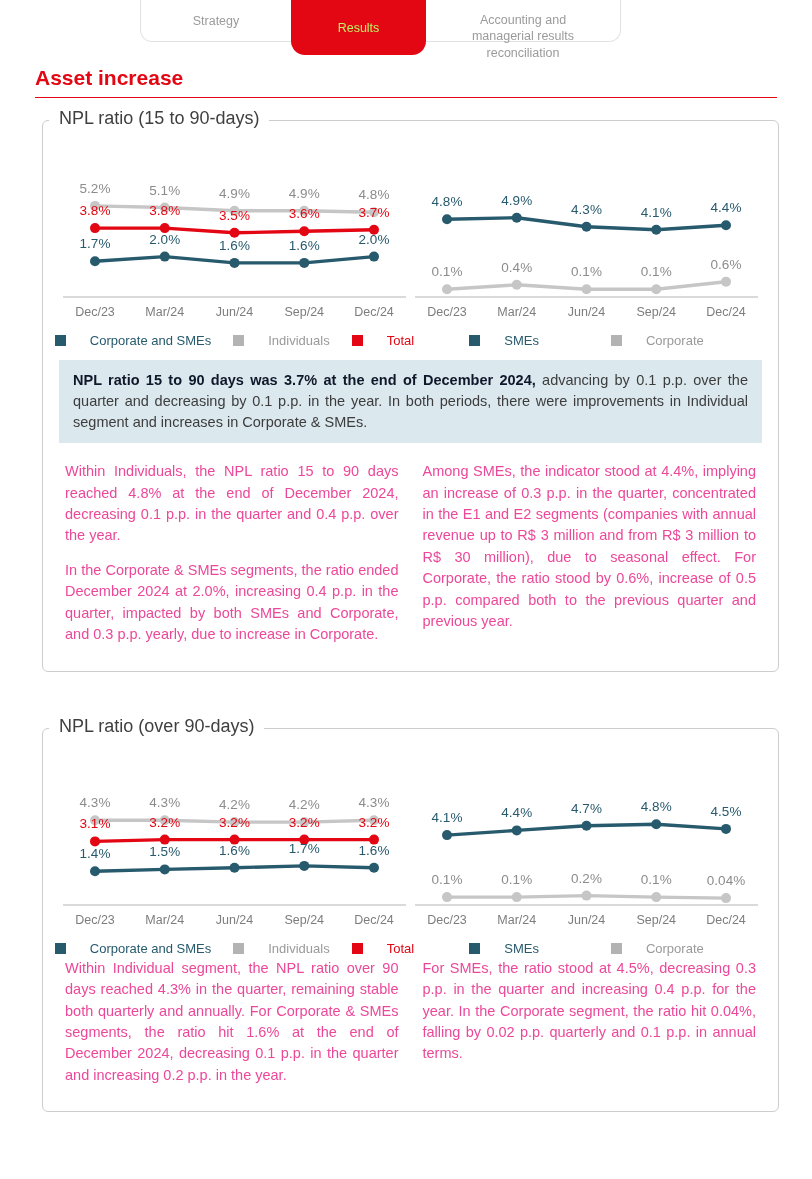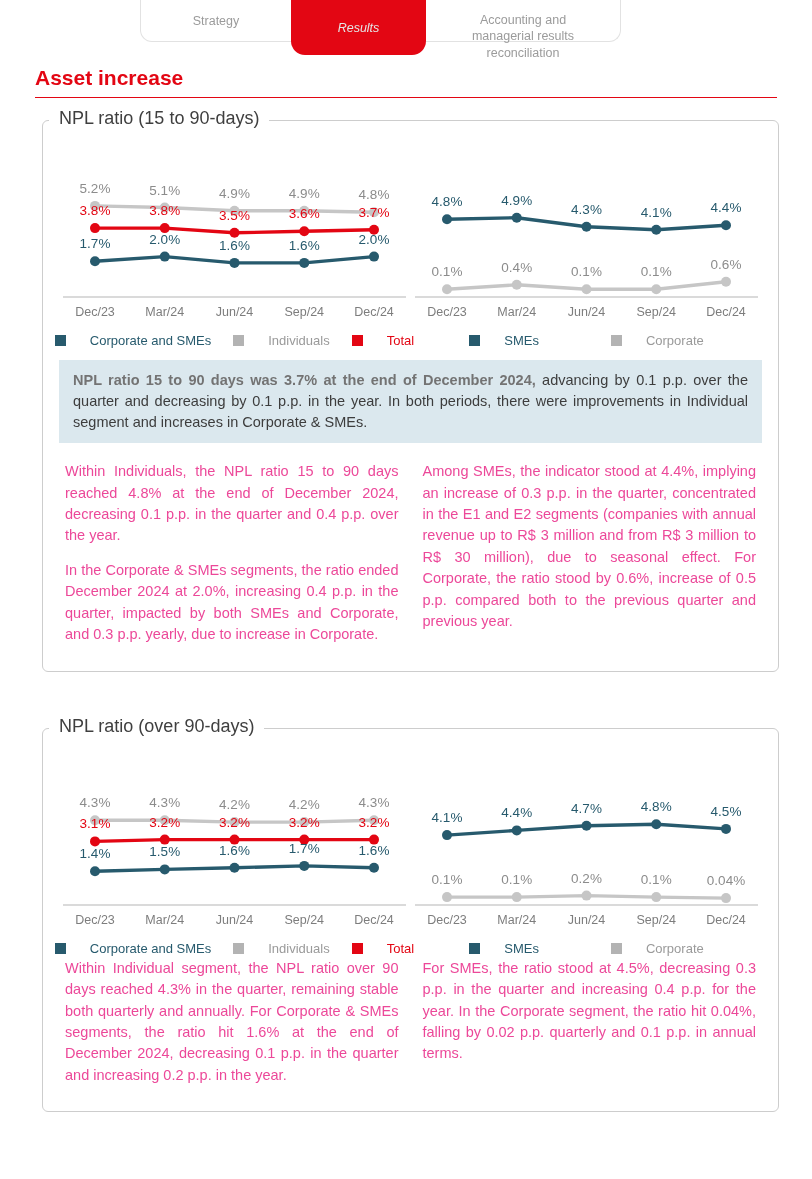--- a/index.html
+++ b/index.html
@@ -28,22 +28,22 @@
   .tab-plain{
     display:flex;align-items:center;justify-content:center;
     color:#9b9b9b;font-size:12.5px;cursor:pointer;
   }
   .tab-left{width:150px;}
   .tab-spacer{width:135px;}
   .tab-right{flex:1;text-align:center;line-height:1.3;padding:0 28px;margin-top:32px;}
   .tab-active{
     position:absolute;left:150px;top:0;width:135px;height:55px;
     background:var(--red);border-radius:0 0 14px 14px;
-    color:#e5e5e5;font-size:12.5px;
-    display:flex;align-items:center;justify-content:center;cursor:pointer;font-style:italic;
+    color:#bef264;font-size:12.5px;
+    display:flex;align-items:center;justify-content:center;cursor:pointer;
   }
   
   .page-heading{
     margin:8px 35px 0 35px;
     color:var(--red);font-size:21px;font-weight:bold;
     border-bottom:1.6px solid var(--red);
     padding-bottom:7px;
   }
   
   .panel{
@@ -68,21 +68,21 @@
   .legend-item{display:flex;align-items:center;gap:24px;white-space:nowrap;}
   .legend-swatch{width:11px;height:11px;display:inline-block;flex:0 0 auto;}
   
   .highlight{
     margin:12px 0 16px 0;
     background:#dbe8ee;
     padding:10px 14px;
     font-size:14.5px;line-height:1.45;color:#3d3d3d;
     text-align:justify;
   }
-  .highlight strong{color:#737373;}
+  .highlight strong{color:#0f172a;}
   
   .cols{display:flex;gap:24px;padding:2px 6px 8px 6px;}
   .col{flex:1;}
   .col p{
     font-size:14.5px;line-height:1.48;text-align:justify;
     margin:0 0 13px 0;color:#ec4899;
   }
   
   .spacer{flex:1;}
 </style>

